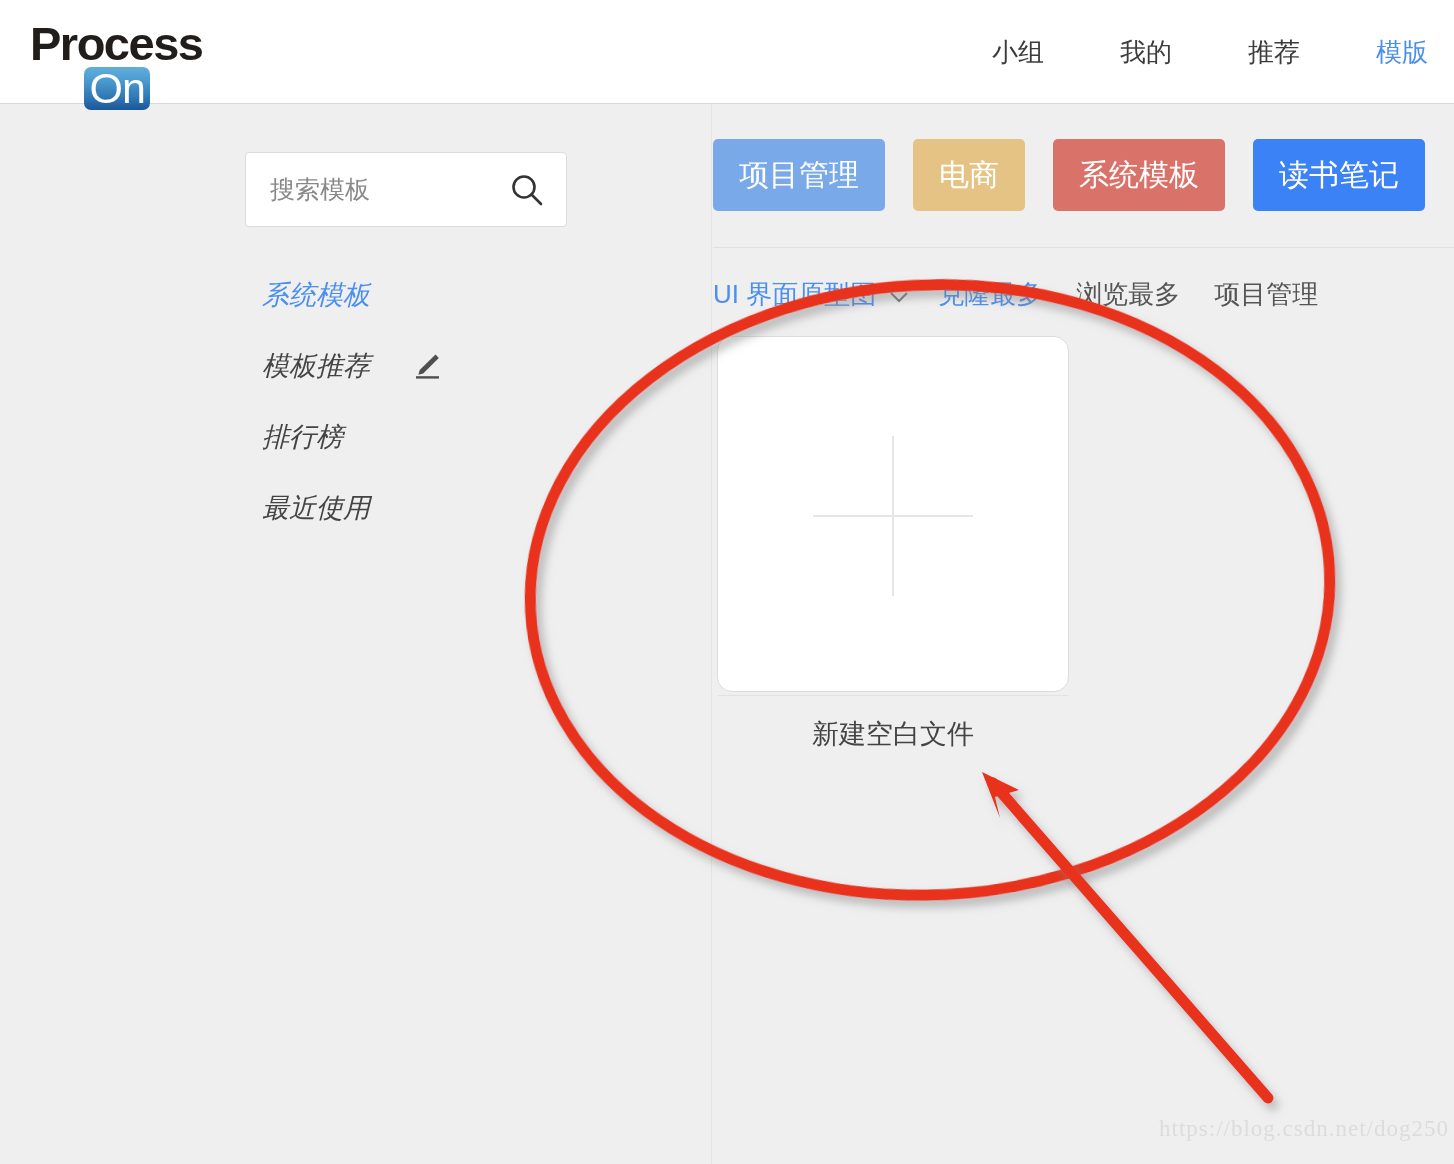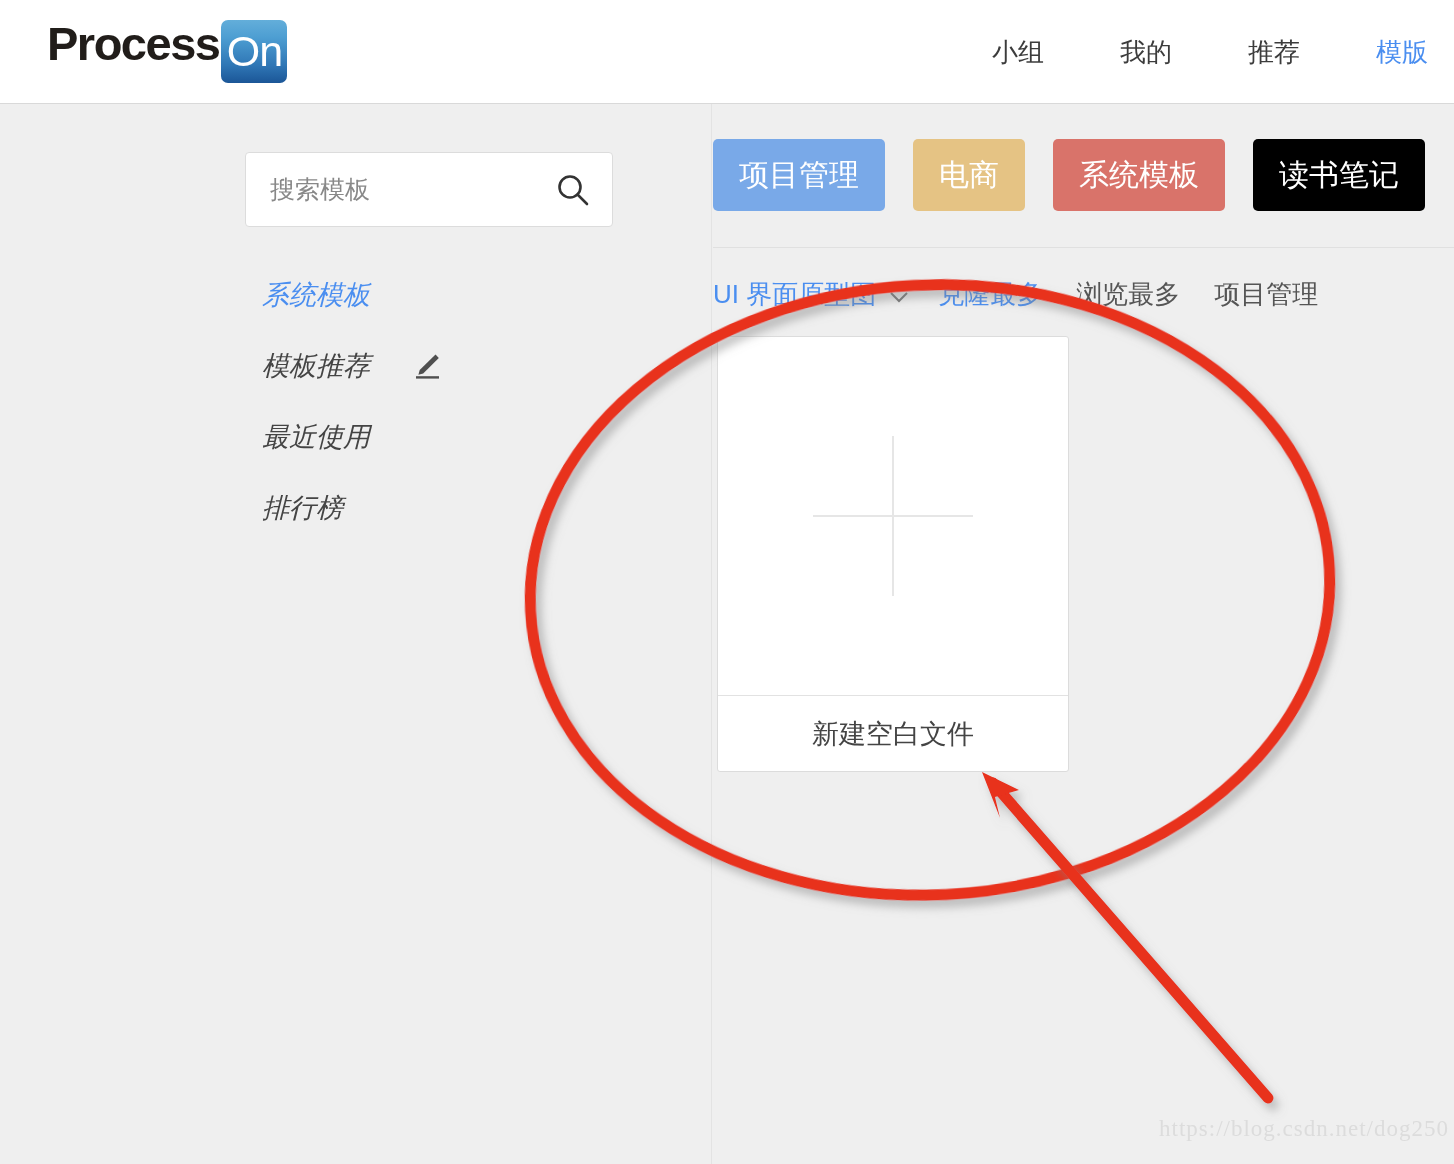--- a/index.html
+++ b/index.html
@@ -20,23 +20,25 @@
     position: absolute;
     left: 0; top: 0;
     width: 1454px;
     height: 104px;
     background: #ffffff;
     border-bottom: 1px solid #d9d9d9;
     box-sizing: border-box;
   }
   #logo {
     position: absolute;
-    left: 47px; top: 20px;
-    display: flex;
+    left: 30px; top: 20px;
+    display: flex;
+    align-items: center;
     height: 64px;
+    flex-direction: column;
   }
   #logo .word {
     font-size: 47px;
     font-weight: bold;
     color: #211d1a;
     letter-spacing: -1.5px;
     line-height: 1;
   }
   #logo .badge {
     margin-left: 2px;
@@ -79,21 +81,21 @@
     position: absolute;
     left: 0; top: 104px;
     width: 712px;
     height: 1060px;
     border-right: 1px solid #e3e3e3;
     box-sizing: border-box;
   }
   #search-box {
     position: absolute;
     left: 245px; top: 48px;
-    width: 368px;
+    width: 322px;
     height: 75px;
     background: #ffffff;
     border: 1px solid #dcdcdc;
     border-radius: 4px;
     box-sizing: border-box;
     display: flex;
     align-items: center;
   }
   #search-input {
     border: none;
@@ -201,24 +203,24 @@
   #cat-select .chev {
     margin-left: 14px;
     width: 18px; height: 11px;
   }
 
   
   #card {
     position: absolute;
     left: 4px; top: 232px;
     width: 352px;
-    height: 436px;
+    height: 356px;
     background: #ffffff;
     border: 1px solid #dcdcdc;
-    border-radius: 3px;
+    border-radius: 15px;
     box-sizing: border-box;
     cursor: pointer;
   }
   #card-thumb {
     position: relative;
     height: 358px;
     border-bottom: 1px solid #e2e2e2;
   }
   #plus-h {
     position: absolute;
@@ -302,41 +304,41 @@
     <div class="side-item">
       <span>模板推荐</span>
       <span class="pencil">
         <svg width="30" height="30" viewBox="0 0 30 30">
           <path d="M23.5 3.6 L26.8 6.9 L11.2 22.5 L6.4 23.8 L7.7 19.0 Z" fill="#4f4f4f"></path>
           <rect x="4" y="25.2" width="23" height="2.4" fill="#4f4f4f"></rect>
         </svg>
       </span>
     </div>
     <div class="side-item">
+      <span>排行榜</span>
+    </div>
+    <div class="side-item">
       <span>最近使用</span>
-    </div>
-    <div class="side-item">
-      <span>排行榜</span>
     </div>
   </div>
 </div>
 
 <div id="main">
 
   <div id="chips">
     <div class="chip" style="background:#79a9e8;">
       <span>项目管理</span>
     </div>
     <div class="chip" style="background:#e5c384;">
       <span>电商</span>
     </div>
     <div class="chip" style="background:#d9736a;">
       <span>系统模板</span>
     </div>
-    <div class="chip" style="background:#000000;">
+    <div class="chip" style="background:#3b82f6;">
       <span>读书笔记</span>
     </div>
   </div>
 
   <div id="chips-divider"></div>
 
   <div id="filters">
     <div id="cat-select">
       <span class="label">UI 界面原型图</span>
       <span class="chev">

